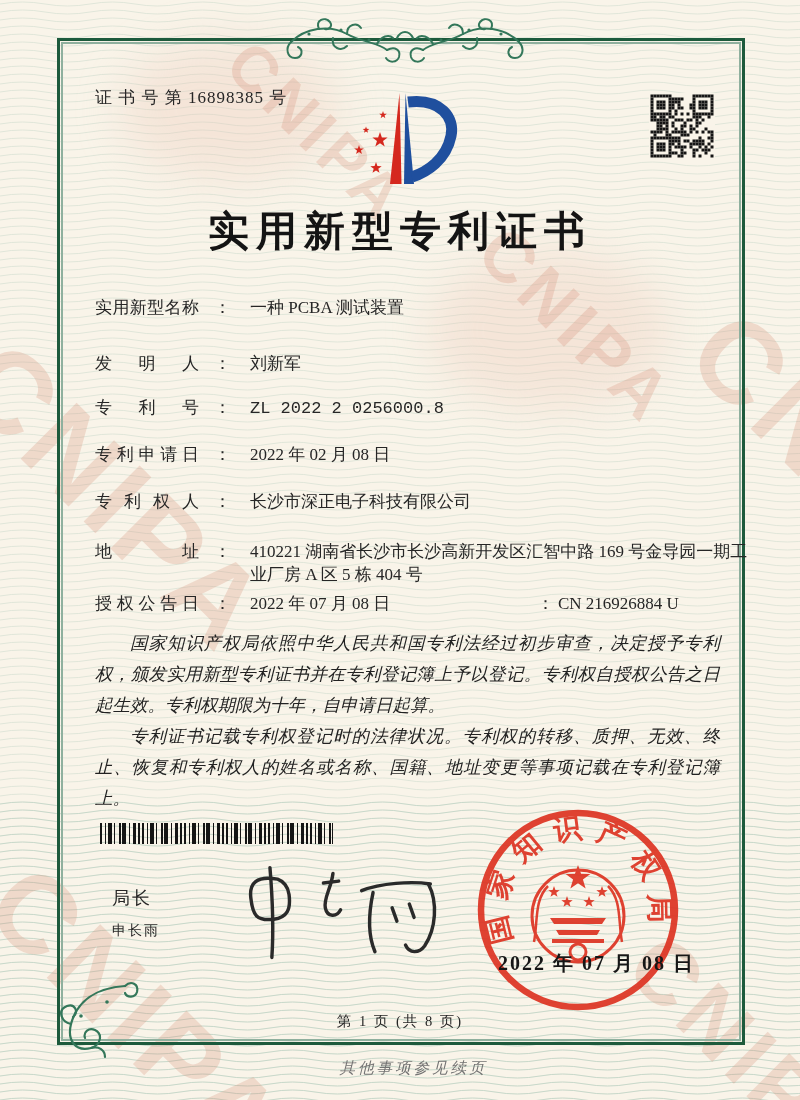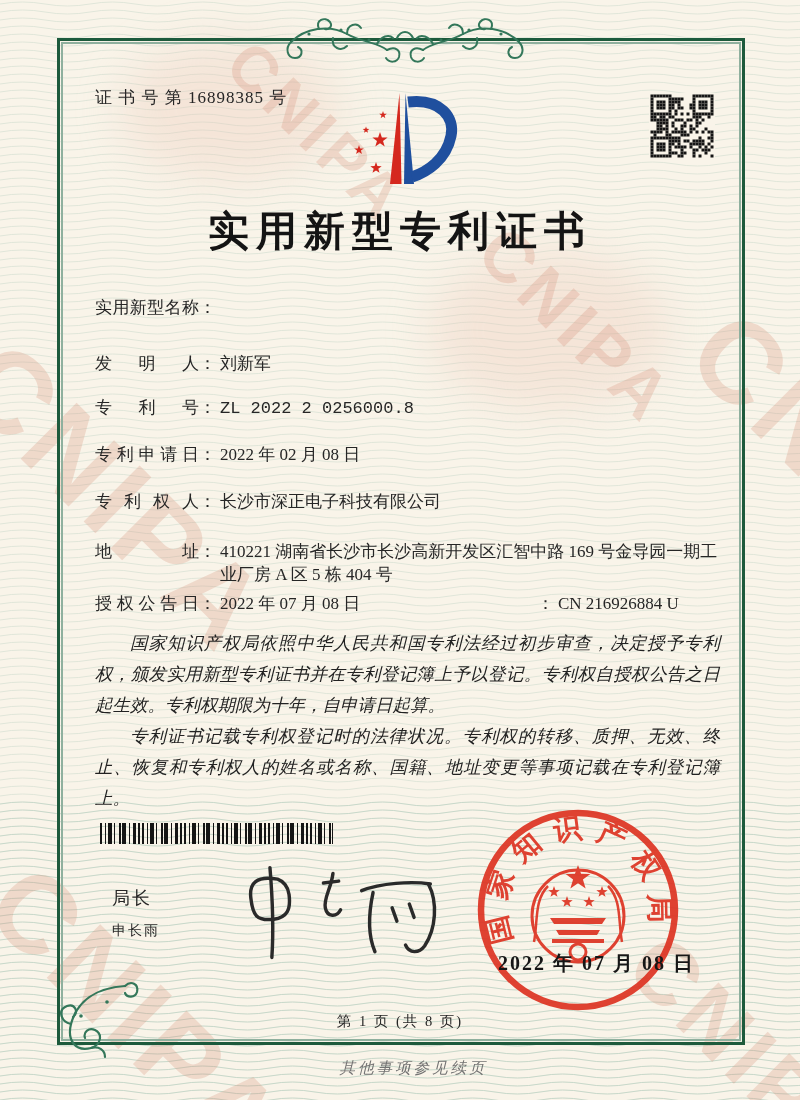--- a/index.html
+++ b/index.html
@@ -23,21 +23,21 @@
   .frame::after { content:""; position:absolute; inset:1px; border:2px solid #8fb09e; }
   .orn { position:absolute; z-index:3; }
   
   .cert-no { position:absolute; left:95px; top:86px; font-size:17px; letter-spacing:1px; z-index:4; }
   #logo { position:absolute; left:333px; top:84px; z-index:4; }
   #qr { position:absolute; left:649px; top:93px; z-index:4; }
   .title { position:absolute; left:0; right:0; top:204px; text-align:center;
            font-size:41px; font-weight:700; letter-spacing:7px; color:#141414; z-index:4; }
   
   .row { position:absolute; left:95px; display:flex; align-items:flex-start;
-         font-size:17px; line-height:23px; z-index:4; }
+         font-size:17px; line-height:23px; z-index:4;gap:15px; }
   .lbl { display:inline-block; width:104px; text-align:justify; text-align-last:justify; flex:none; }
   .colon { flex:none; }
   .val { margin-left:4px; }
   .val.wrap { max-width:508px; }
   .grp2 { position:absolute; left:442px; top:0; display:flex; }
   
   .paras { position:absolute; left:95px; top:628px; width:625px; z-index:4;
            font-size:17.5px; line-height:31px; font-style:italic; color:#222; }
   .paras p { text-indent:2em; text-align:justify; }
   
@@ -377,20 +377,21 @@
       <rect x="9" y="54" width="3" height="3"></rect>
       <rect x="12" y="54" width="3" height="3"></rect>
     </g>
 </svg>
 
 <div class="title">实用新型专利证书</div>
 
 <div class="row" style="top:296px;">
   <span class="lbl">实用新型名称</span>
     <span class="colon">：</span>
+  <span class="val">一种 PCBA 测试装置</span>
 </div>
 <div class="row" style="top:352px;">
   <span class="lbl">发明人</span>
     <span class="colon">：</span>
   <span class="val">刘新军</span>
 </div>
 <div class="row" style="top:397px;font-family:Liberation Mono, monospace;">
   <span class="lbl">专利号</span>
     <span class="colon">：</span>
   <span class="val">ZL 2022 2 0256000.8</span>

